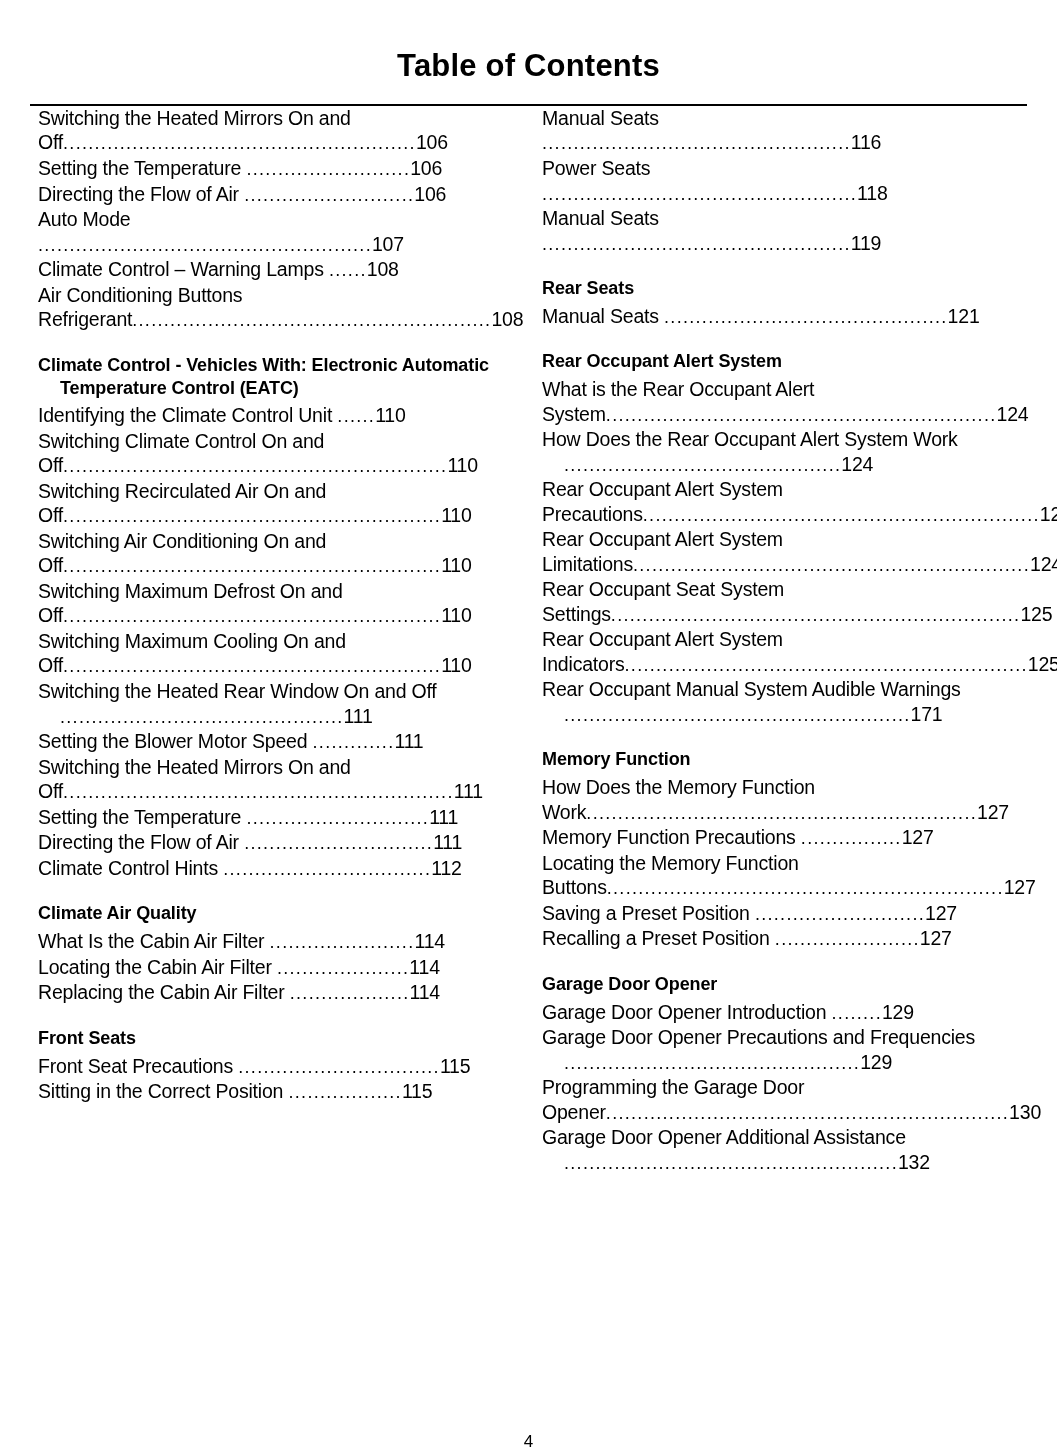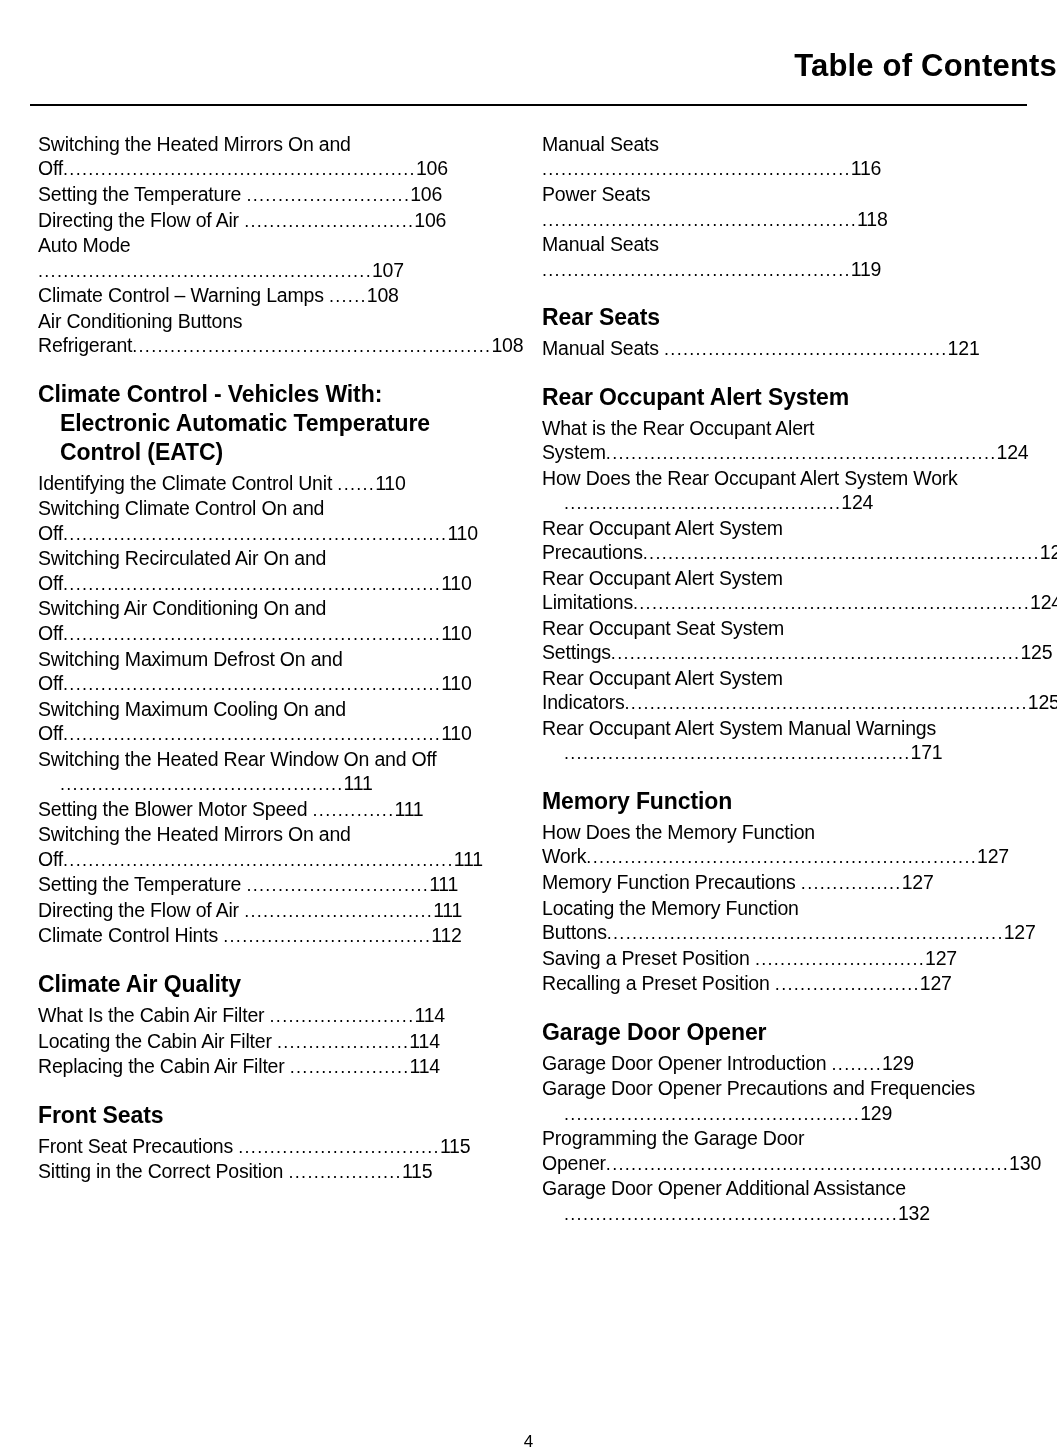--- a/index.html
+++ b/index.html
@@ -16,45 +16,44 @@
     overflow: hidden;
   }
   .page {
     position: relative;
     width: 1057px;
     height: 1452px;
     box-sizing: border-box;
     padding: 0;
   }
   .doc-title {
-    text-align: right;
+    text-align: center;
     font-size: 31px;
     font-weight: bold;
     letter-spacing: 0.2px;
     margin: 48px 0 0 0;
     padding: 0;
   }
   .title-rule {
     border: none;
     border-top: 2px solid #000;
     margin: 20px 30px 0 30px;
   }
   .columns {
     display: flex;
-    margin-top: 26px;
     padding: 0 36px 0 38px;
     box-sizing: border-box;
     gap: 48px;
   }
   .col {
     width: 456px;
     flex: 0 0 456px;
   }
   h2.section {
-    font-size: 23px;
+    font-size: 18px;
     font-weight: bold;
     margin: 22px 0 4px 0;
     line-height: 1.26;
     letter-spacing: -0.1px;
   }
   h2.section.hang {
     padding-left: 22px;
     text-indent: -22px;
   }
   .entry {
@@ -131,21 +130,21 @@
         <div class="entry"><span class="etext">Manual Seats </span><span class="leader">.................................................</span><span class="pg">119</span></div>
         <h2 class="section hang">Rear Seats</h2>
         <div class="entry"><span class="etext">Manual Seats </span><span class="leader">.............................................</span><span class="pg">121</span></div>
         <h2 class="section hang">Rear Occupant Alert System</h2>
         <div class="entry"><span class="etext">What is the Rear Occupant Alert System</span><span class="leader">..............................................................</span><span class="pg">124</span></div>
         <div class="entry wrap"><span class="etext">How Does the Rear Occupant Alert System Work </span><span class="leader">............................................</span><span class="pg">124</span></div>
         <div class="entry"><span class="etext">Rear Occupant Alert System Precautions</span><span class="leader">...............................................................</span><span class="pg">124</span></div>
         <div class="entry"><span class="etext">Rear Occupant Alert System Limitations</span><span class="leader">...............................................................</span><span class="pg">124</span></div>
         <div class="entry"><span class="etext">Rear Occupant Seat System Settings</span><span class="leader">.................................................................</span><span class="pg">125</span></div>
         <div class="entry"><span class="etext">Rear Occupant Alert System Indicators</span><span class="leader">................................................................</span><span class="pg">125</span></div>
-        <div class="entry wrap"><span class="etext">Rear Occupant Alert System Manual Warnings </span><span class="leader">.......................................................</span><span class="pg">171</span></div>
+        <div class="entry wrap"><span class="etext">Rear Occupant Manual System Audible Warnings </span><span class="leader">.......................................................</span><span class="pg">171</span></div>
         <h2 class="section hang">Memory Function</h2>
         <div class="entry"><span class="etext">How Does the Memory Function Work</span><span class="leader">..............................................................</span><span class="pg">127</span></div>
         <div class="entry"><span class="etext">Memory Function Precautions </span><span class="leader">................</span><span class="pg">127</span></div>
         <div class="entry"><span class="etext">Locating the Memory Function Buttons</span><span class="leader">...............................................................</span><span class="pg">127</span></div>
         <div class="entry"><span class="etext">Saving a Preset Position </span><span class="leader">...........................</span><span class="pg">127</span></div>
         <div class="entry"><span class="etext">Recalling a Preset Position </span><span class="leader">.......................</span><span class="pg">127</span></div>
         <h2 class="section hang">Garage Door Opener</h2>
         <div class="entry"><span class="etext">Garage Door Opener Introduction </span><span class="leader">........</span><span class="pg">129</span></div>
         <div class="entry wrap"><span class="etext">Garage Door Opener Precautions and Frequencies </span><span class="leader">...............................................</span><span class="pg">129</span></div>
         <div class="entry"><span class="etext">Programming the Garage Door Opener</span><span class="leader">................................................................</span><span class="pg">130</span></div>

